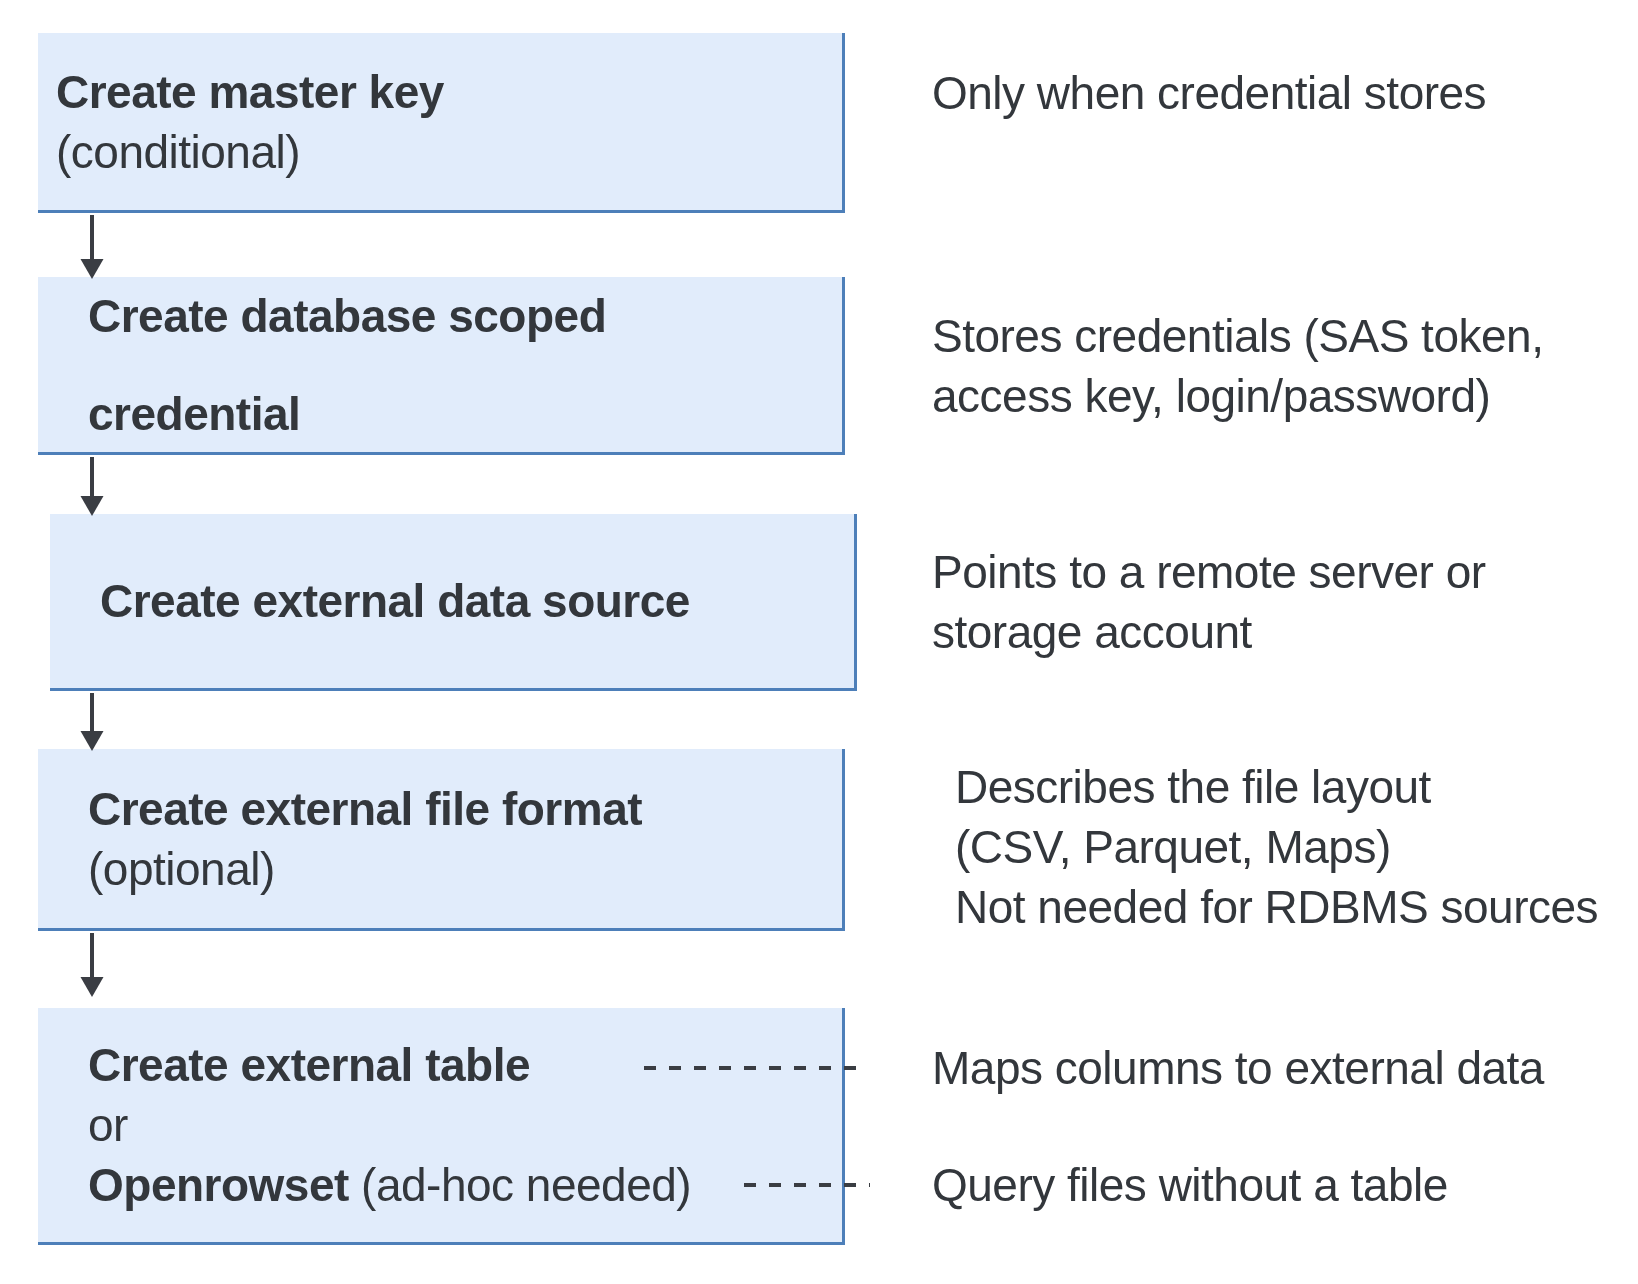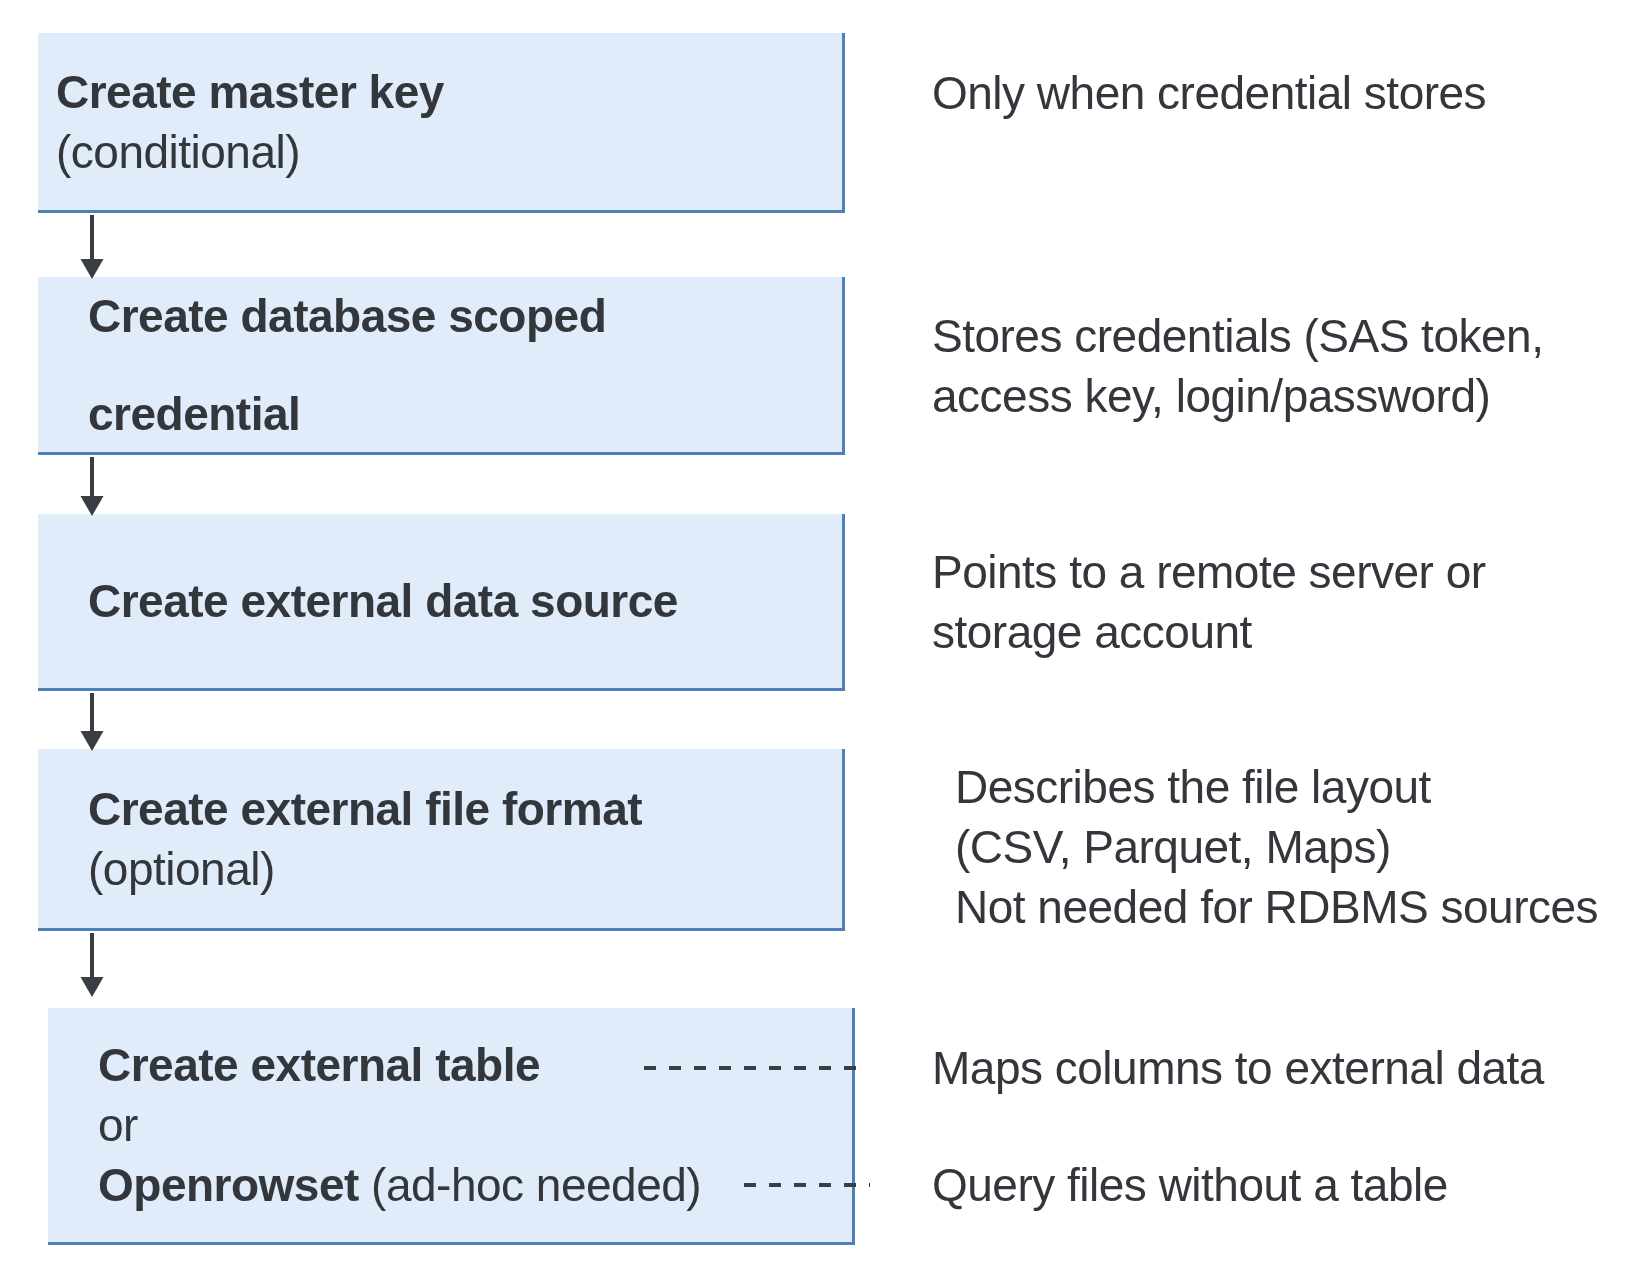--- a/index.html
+++ b/index.html
@@ -52,30 +52,30 @@
   <div class="box" style="top:33px;height:180px;padding-left:18px;">
     <div class="line"><span class="b">Create master key</span><span></span></div>
     <div class="line"><span class="b"></span><span>(conditional)</span></div>
   </div>
 
   <div class="box" style="top:277px;height:178px;gap:38px;">
     <div class="line"><span class="b">Create database scoped</span><span></span></div>
     <div class="line"><span class="b">credential</span><span></span></div>
   </div>
 
-  <div class="box" style="top:514px;height:177px;">
+  <div class="box" style="top:514px;height:177px;margin-left:12px;">
     <div class="line"><span class="b">Create external data source</span><span></span></div>
   </div>
 
   <div class="box" style="top:749px;height:182px;">
     <div class="line"><span class="b">Create external file format</span><span></span></div>
     <div class="line"><span class="b"></span><span>(optional)</span></div>
   </div>
 
-  <div class="box" style="top:1008px;height:237px;margin-left:10px;">
+  <div class="box" style="top:1008px;height:237px;">
     <div class="line"><span class="b">Create external table</span><span></span></div>
     <div class="line"><span class="b"></span><span>or</span></div>
     <div class="line"><span class="b">Openrowset</span><span> (ad-hoc needed)</span></div>
   </div>
 
   <svg class="arrow" style="top:215px;" width="26" height="64" viewBox="0 0 26 64">
     <line x1="13" y1="0" x2="13" y2="46" stroke="#3a3d43" stroke-width="4"></line>
     <polygon points="1.5,44 24.5,44 13,64" fill="#3a3d43"></polygon>
   </svg>
   <svg class="arrow" style="top:457px;" width="26" height="59" viewBox="0 0 26 59">

